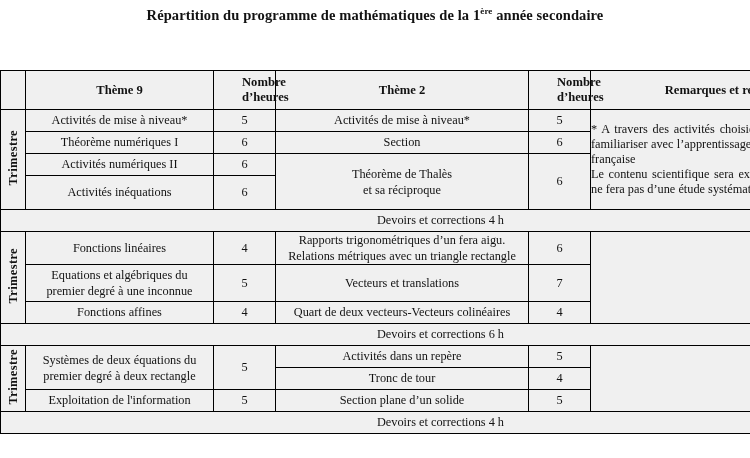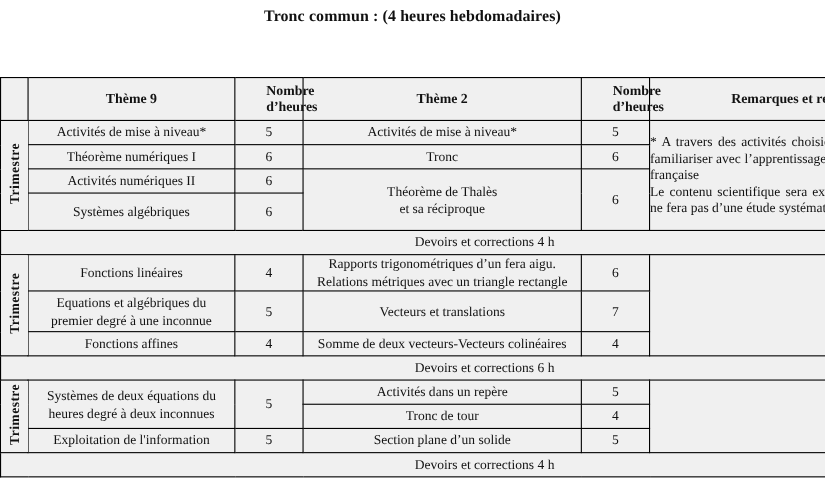--- a/index.html
+++ b/index.html
@@ -125,21 +125,21 @@
     font-weight: bold;
     font-size: 12.6px;
     height: 21px;
     text-align: center;
   }
 </style>
 </head>
 <body>
 
 <div class="title-block">
-  <div class="title-line">Tronc commun : (4 heures hebdomadaires)</div>
+  <div class="title-line"><span>Répartition du programme de mathématiques de la 1</span><sup>ère</sup><span> année secondaire</span></div>
 </div>
 
 <div class="table-wrap">
 <table class="program">
   <colgroup>
     <col class="c-tri">
         <col class="c-th1">
         <col class="c-nh1">
     <col class="c-th2">
         <col class="c-nh2">
@@ -171,34 +171,34 @@
     <td class="topic row-1">Activités de mise à niveau*</td>
     <td class="hours row-1">5</td>
     <td class="remarks" rowspan="4">
       <p>*  A  travers  des  activités choisies, on amènera les élèves familiariser avec l’apprentissage mathématiques  en  langue  française</p>
       <p>Le contenu scientifique sera exploité à cette occasion, et ne fera pas d’une étude systématique.</p>
     </td>
   </tr>
   <tr>
     <td class="topic row-1">Théorème numériques I</td>
     <td class="hours row-1">6</td>
-    <td class="topic row-1">Tronc</td>
+    <td class="topic row-1">Section</td>
     <td class="hours row-1">6</td>
   </tr>
   <tr>
     <td class="topic row-1">Activités numériques II</td>
     <td class="hours row-1">6</td>
     <td class="topic" rowspan="2" style="height:53px">
       <span class="two-line">Théorème de Thalès</span>
       <span class="two-line">et sa réciproque</span>
     </td>
     <td class="hours" rowspan="2">6</td>
   </tr>
   <tr>
-    <td class="topic" style="height:33px">Systèmes algébriques</td>
+    <td class="topic" style="height:33px">Activités inéquations</td>
     <td class="hours">6</td>
   </tr>
   <tr>
     <td class="devoirs" colspan="6">Devoirs et corrections 4 h</td>
   </tr>
 
   <tr>
     <td class="trimestre" rowspan="3">
       <span class="trimestre-label">Trimestre</span>
     </td>
@@ -216,34 +216,34 @@
       <span class="two-line">Equations et algébriques du</span>
       <span class="two-line">premier degré à une inconnue</span>
     </td>
     <td class="hours">5</td>
     <td class="topic">Vecteurs et translations</td>
     <td class="hours">7</td>
   </tr>
   <tr>
     <td class="topic row-1">Fonctions affines</td>
     <td class="hours row-1">4</td>
-    <td class="topic row-1">Somme de deux vecteurs-Vecteurs colinéaires</td>
+    <td class="topic row-1">Quart de deux vecteurs-Vecteurs colinéaires</td>
     <td class="hours row-1">4</td>
   </tr>
   <tr>
     <td class="devoirs" colspan="6">Devoirs et corrections 6 h</td>
   </tr>
 
   <tr>
     <td class="trimestre" rowspan="3">
       <span class="trimestre-label">Trimestre</span>
     </td>
     <td class="topic" rowspan="2" style="height:36px">
       <span class="two-line">Systèmes de deux équations du</span>
-      <span class="two-line">heures degré à deux inconnues</span>
+      <span class="two-line">premier degré à deux rectangle</span>
     </td>
     <td class="hours" rowspan="2">5</td>
     <td class="topic row-1">Activités dans un repère</td>
     <td class="hours row-1">5</td>
     <td class="remarks" rowspan="3"></td>
   </tr>
   <tr>
     <td class="topic row-1">Tronc de tour</td>
     <td class="hours row-1">4</td>
   </tr>

